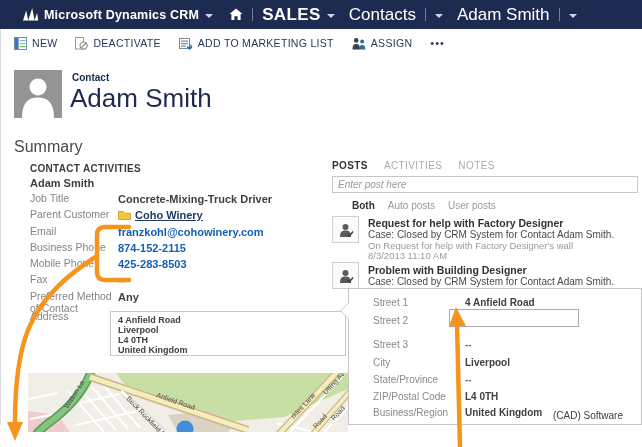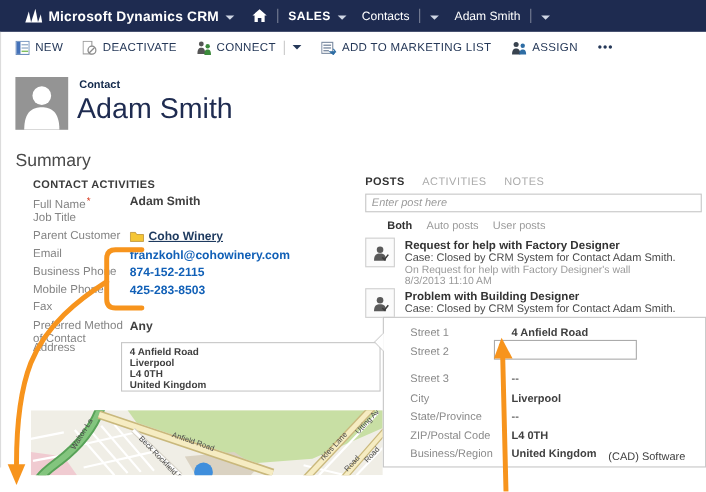--- a/index.html
+++ b/index.html
@@ -9,21 +9,21 @@
 
   
   .topnav { position:absolute; left:0; top:0; width:642px; height:29px; background:#1E2B50;
             display:flex; align-items:center; color:#fff; }
   .logo { margin-left:22px; display:flex; align-items:center; }
   .brand { font-size:12.5px; font-weight:bold; margin-left:5px; letter-spacing:.2px; cursor:pointer; }
   .caret-w { width:0; height:0; border-left:4px solid transparent; border-right:4px solid transparent;
              border-top:4px solid #cfd6e4; margin:2px 0 0 6px; display:inline-block; }
   .home { margin-left:16px; display:flex; align-items:center; cursor:pointer; }
   .vsep { border-left:1px solid rgba(255,255,255,.4); height:13px; margin:0 9px; }
-  .navitem { font-size:11px; cursor:pointer; }
+  .navitem { font-size:17px; cursor:pointer; }
   .navitem.strong { font-weight:bold; letter-spacing:.4px; }
   .navgap { width:14px; }
 
   
   .cmdbar { position:absolute; left:0; top:29px; width:642px; height:28px; background:#fff;
             display:flex; align-items:center; padding-left:14px; }
   .cmd { display:flex; align-items:center; gap:5px; font-size:10.5px; color:#253858;
          letter-spacing:.3px; margin-right:18px; cursor:pointer; white-space:nowrap; }
   .cmd-split { display:flex; align-items:center; margin-right:18px; }
   .cmd-split .cmd { margin-right:0; }
@@ -140,33 +140,20 @@
       <span>NEW</span>
     </span>
     <span class="cmd">
       <svg width="13" height="13" viewBox="0 0 13 13">
         <rect x="0.5" y="0.5" width="8" height="11.5" fill="#fff" stroke="#9a9a9a"></rect>
         <circle cx="8.6" cy="8.6" r="3.6" fill="#fff" stroke="#8b8b8b" stroke-width="1.2"></circle>
         <line x1="6" y1="11.2" x2="11.2" y2="6" stroke="#8b8b8b" stroke-width="1.2"></line>
       </svg>
       <span>DEACTIVATE</span>
     </span>
-    <span class="cmd-split">
-      <span class="cmd">
-        <svg width="13" height="13" viewBox="0 0 13 13">
-          <circle cx="4" cy="3" r="2.2" fill="#555"></circle>
-          <path d="M0.5,12 C0.5,7.5 2,6.5 4,6.5 C6,6.5 7.5,7.5 7.5,12 Z" fill="#555"></path>
-          <circle cx="9.8" cy="5" r="2" fill="#3C8A3C"></circle>
-          <path d="M6.8,13 C6.8,9 8,8 9.8,8 C11.6,8 12.8,9 12.8,13 Z" fill="#3C8A3C"></path>
-        </svg>
-        <span>CONNECT</span>
-      </span>
-      <span class="splitbar"></span>
-      <span class="caret-d"></span>
-    </span>
     <span class="cmd">
       <svg width="14" height="13" viewBox="0 0 14 13">
         <rect x="0.5" y="1.5" width="10" height="10" fill="#fff" stroke="#7a8aa0"></rect>
         <rect x="2" y="3.5" width="7" height="1.2" fill="#7a8aa0"></rect>
         <rect x="2" y="6" width="7" height="1.2" fill="#7a8aa0"></rect>
         <rect x="2" y="8.5" width="5" height="1.2" fill="#7a8aa0"></rect>
         <path d="M8,10 L13,10 L11,7.5 L13,10 L11,12.5 Z" fill="#2E6DA4" stroke="#2E6DA4"></path>
       </svg>
       <span>ADD TO MARKETING LIST</span>
     </span>
@@ -190,25 +177,25 @@
   </div>
   <div class="entity-label">Contact</div>
   <div class="record-name">Adam Smith</div>
 
   <div class="summary-title">Summary</div>
   <div class="left-border"></div>
 
   <div class="section-title">CONTACT ACTIVITIES</div>
 
   <div class="frow" style="top:177px">
-    <span class="lbl"><span>Full Name</span><span class="req">*</span></span>
     <span class="val">Adam Smith</span>
   </div>
   <div class="frow" style="top:193px">
     <span class="lbl">Job Title</span>
+    <span class="val">Concrete-Mixing-Truck Driver</span>
   </div>
   <div class="frow" style="top:226px">
     <span class="lbl">Email</span>
     <span class="val link">franzkohl@cohowinery.com</span>
   </div>
   <div class="frow" style="top:209px">
     <span class="lbl">Parent Customer</span>
     <span class="val lookup">
       <svg width="13" height="10" viewBox="0 0 13 10">
         <path d="M0.5,2 L0.5,9.5 L12.5,9.5 L12.5,3.2 L6.3,3.2 L5.2,1.3 L0.5,1.3 Z" fill="#F5C636" stroke="#B98D2F" stroke-width="0.7"></path>

